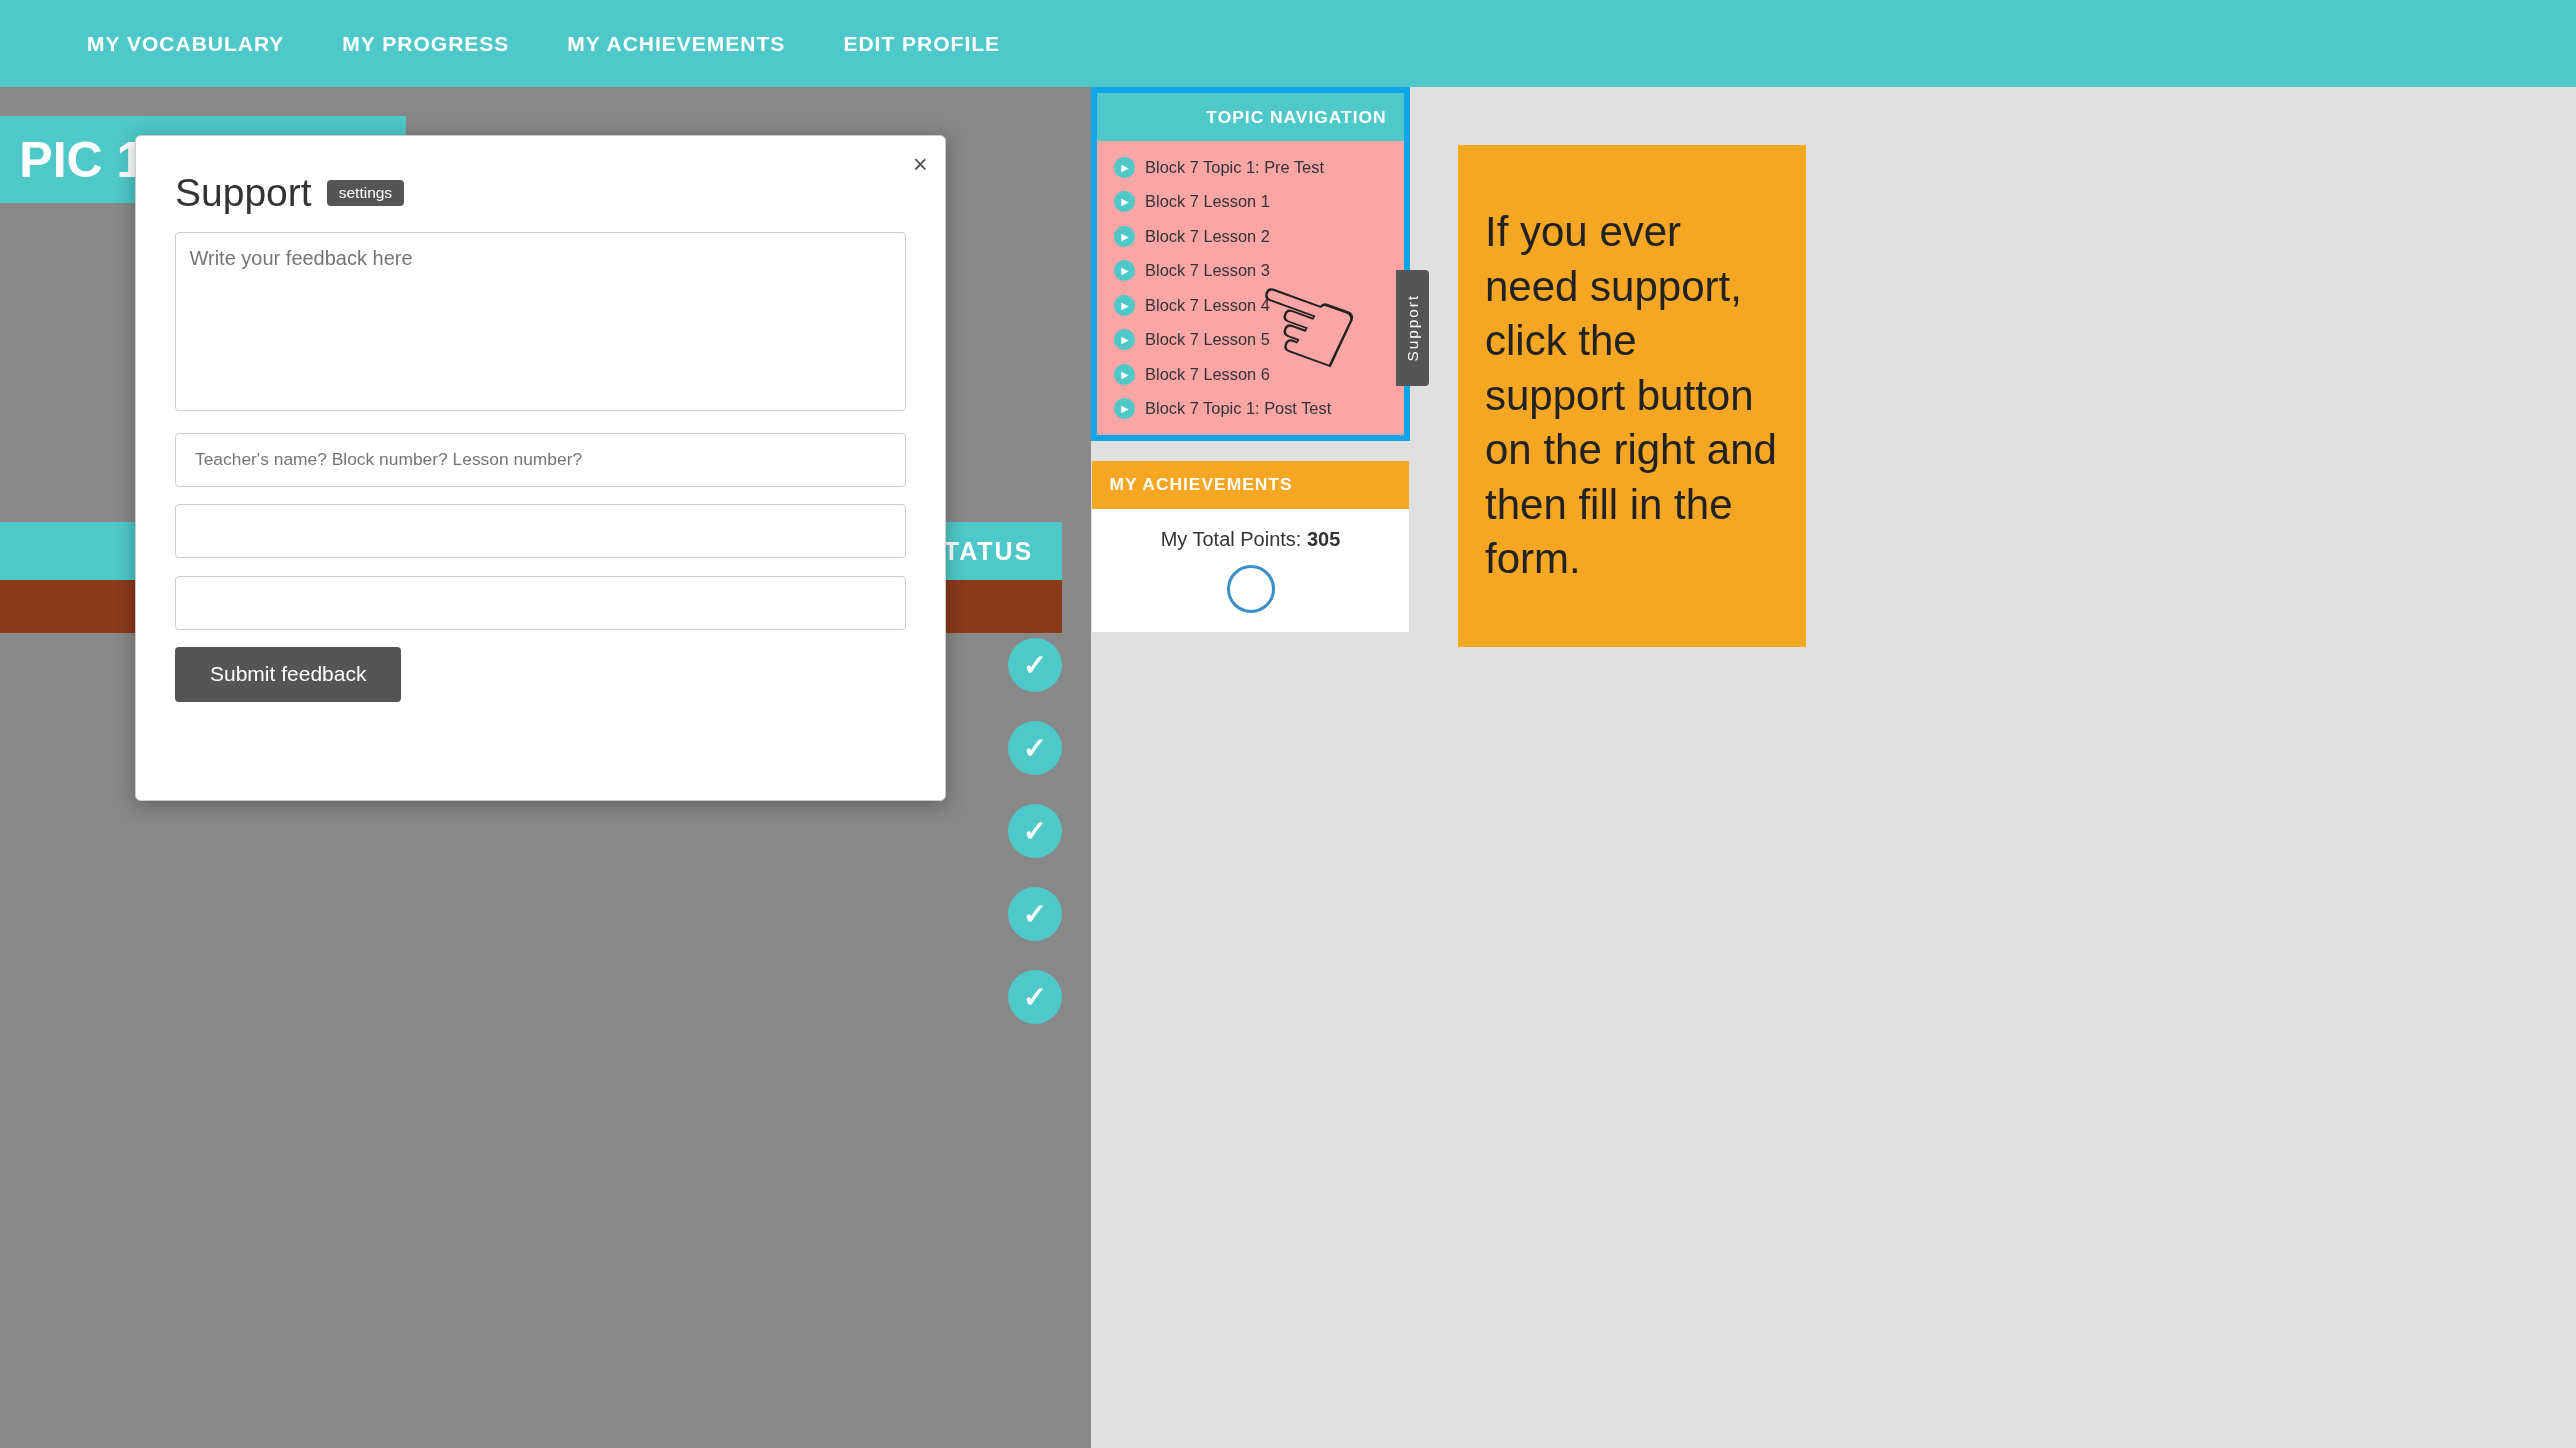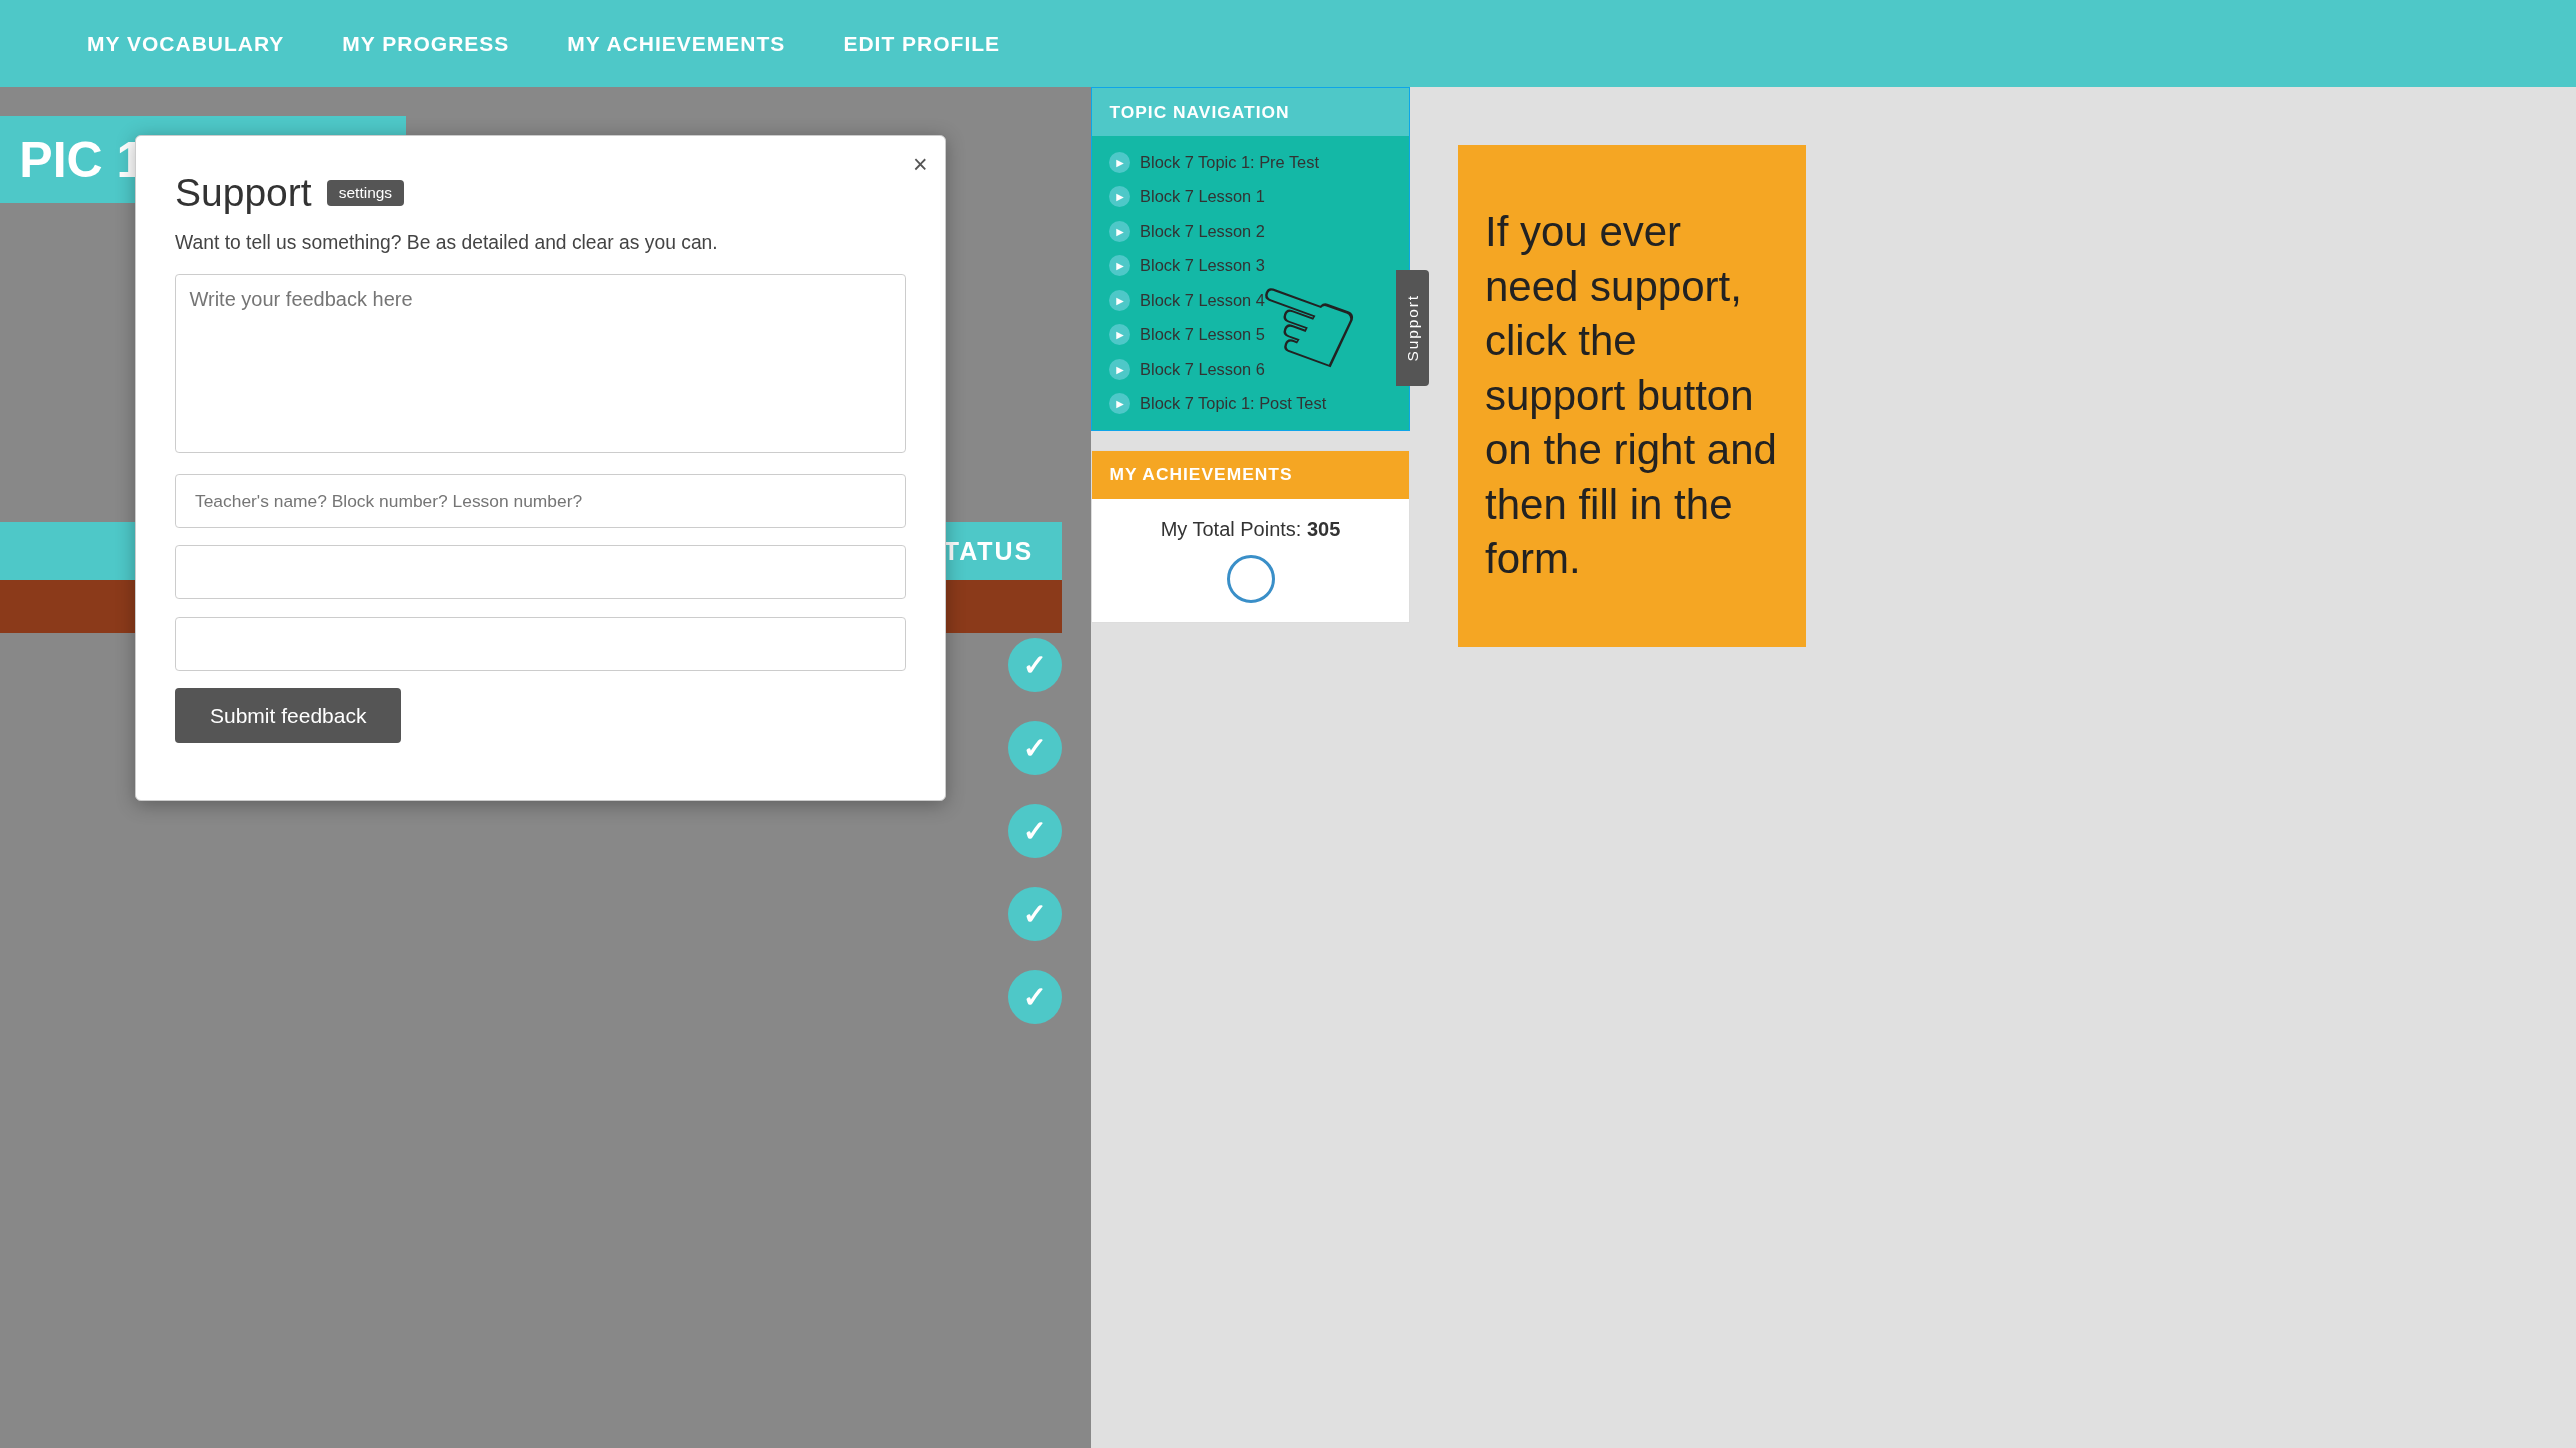--- a/index.html
+++ b/index.html
@@ -199,23 +199,24 @@
     }
 
     
     .right-sidebar {
       position: absolute;
       top: 87px;
       left: 1091px;
       width: 319px;
     }
     .topic-nav-panel {
-      background: #14b8a6;
-      border: 1px solid #0ea5e9;
+      background: #fca5a5;
+      border: 6px solid #0ea5e9;
       margin-bottom: 19.3px;
+      text-align: right;
     }
     .panel-header {
       background: #4ec8c8;
       color: white;
       font-size: 17.4px;
       font-weight: bold;
       letter-spacing: 1px;
       padding: 13.5px 17.4px;
     }
     .nav-list {
@@ -365,21 +366,20 @@
   </div>
 
   <div class="modal-overlay">
     <button class="modal-close">×</button>
 
     <div class="modal-title-row">
       <span class="modal-title">Support</span>
       <span class="settings-badge">settings</span>
     </div>
 
-    <p class="modal-subtitle">Want to tell us something? Be as detailed and clear as you can.</p>
 
     <textarea class="feedback-textarea" placeholder="Write your feedback here" style=""></textarea>
 
     <input class="teacher-input" type="text" placeholder="Teacher's name? Block number? Lesson number?" style="">
 
     <input class="blank-input" type="text" style="">
 
     <input class="blank-input" type="text" style="">
 
     <button class="submit-btn">Submit feedback</button>

